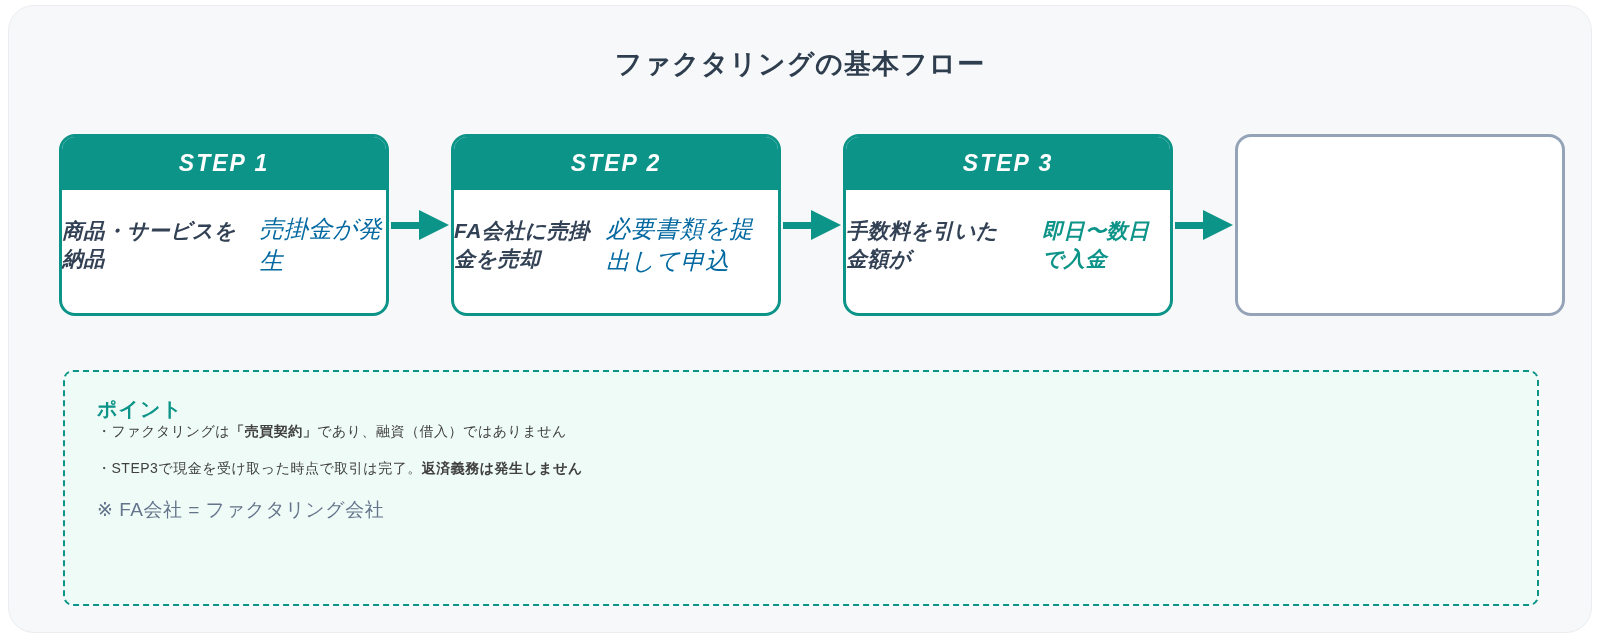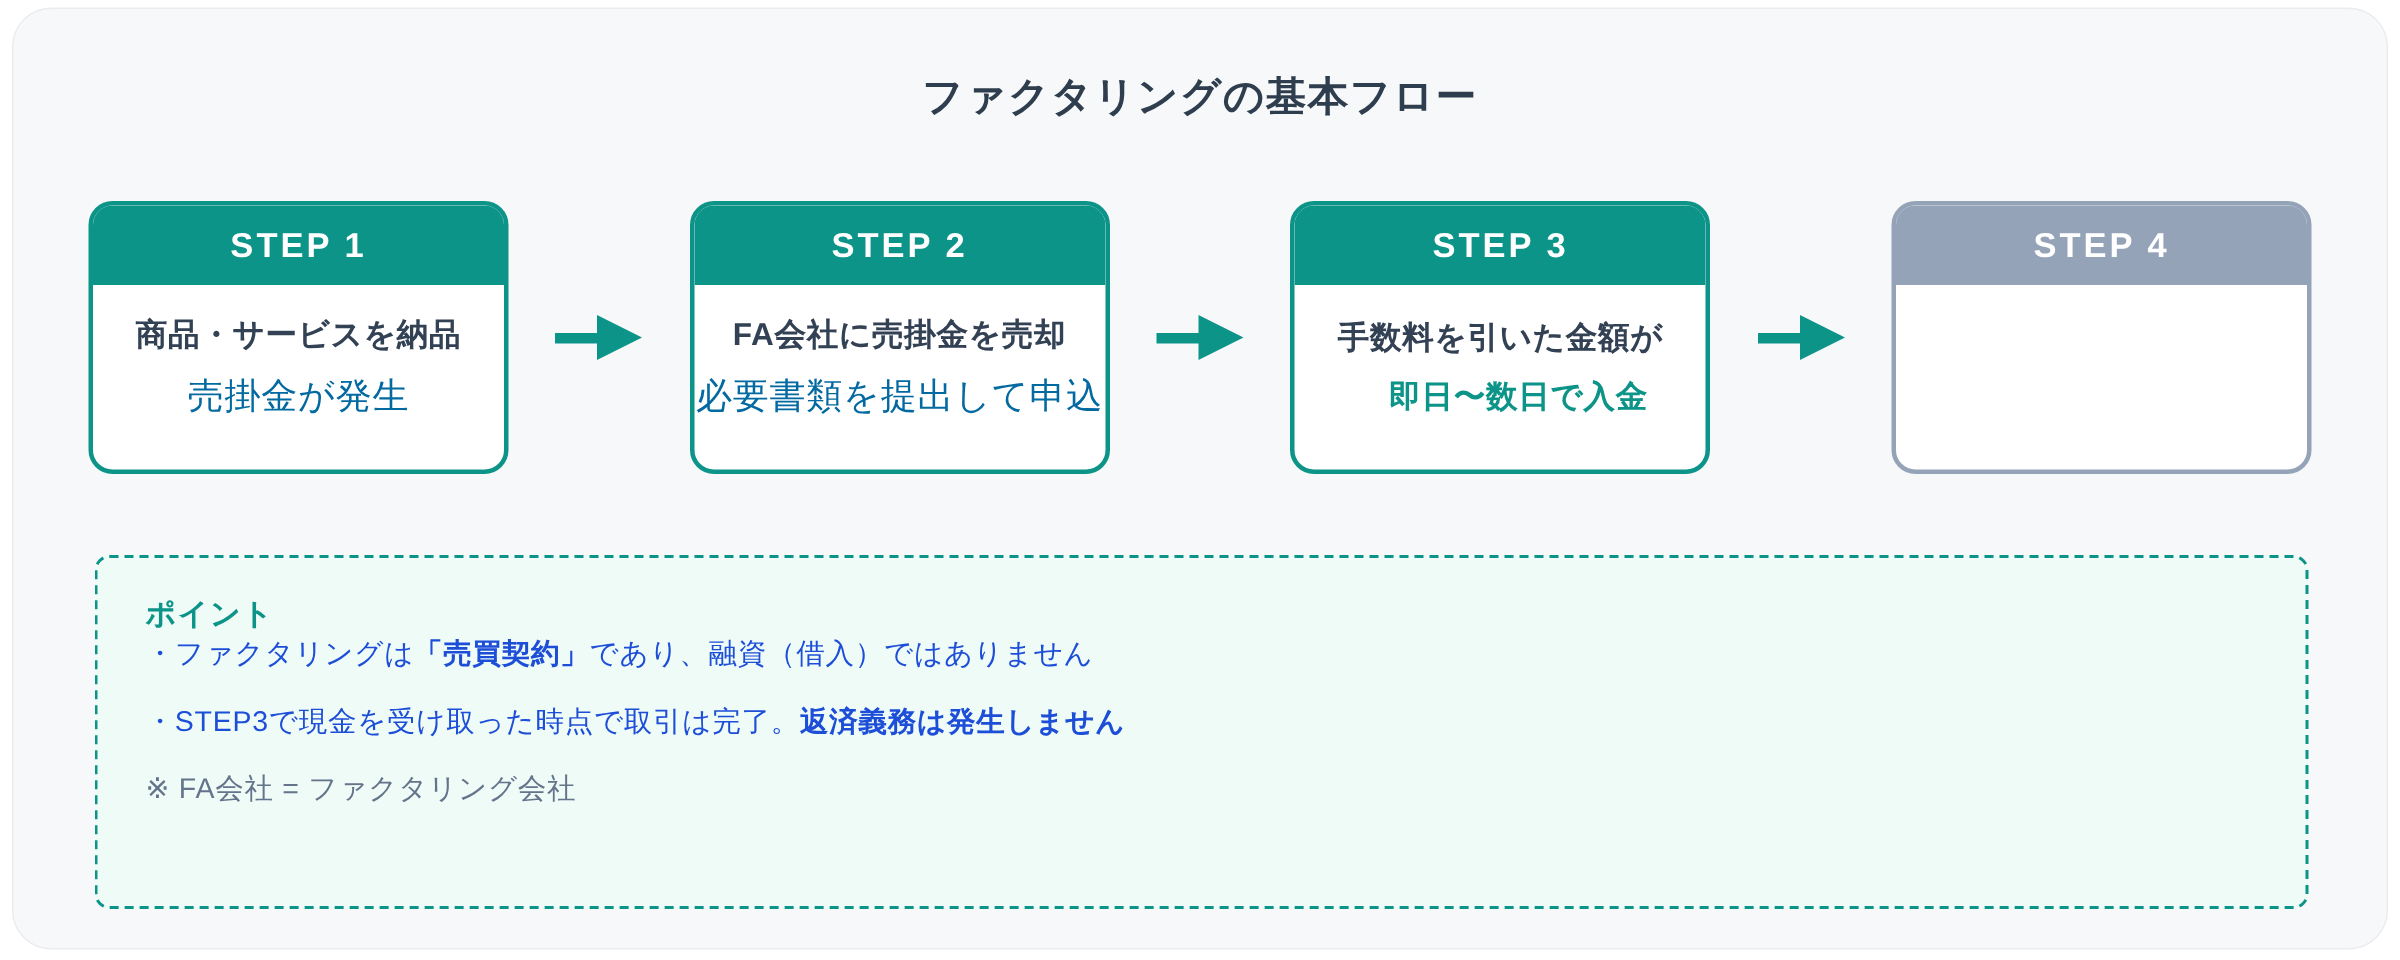--- a/index.html
+++ b/index.html
@@ -24,47 +24,48 @@
     letter-spacing: 1px;
   }
   .flow-row {
     display: flex;
     align-items: center;
     margin: 0 50px;
     margin-top: 52px;
     height: 182px;
   }
   .step-card {
-    width: 280px;
+    width: 330px;
     height: 182px;
     flex: none;
     border: 3px solid #0d9488;
     border-radius: 16px;
     background: #ffffff;
     overflow: hidden;
     display: flex;
     flex-direction: column;
+    font-style: italic;
   }
   .step-card.variant-gray { border-color: #94a3b8; }
   .step-header {
     background: #0d9488;
     color: #ffffff;
     font-weight: 700;
     font-size: 23px;
     letter-spacing: 2px;
     text-align: center;
     height: 53px;
     line-height: 53px;
     flex: none;
   }
   .step-card.variant-gray .step-header { background: #94a3b8; }
   .step-body {
     flex: 1;
     display: flex;
-    flex-direction: column;
+    flex-direction: row;
     align-items: center;
     justify-content: center;
     padding-bottom: 14px;
     gap: 11px;
   }
   .step-line1 {
     font-size: 21px;
     font-weight: 700;
     color: #334155;
     letter-spacing: 0.5px;
@@ -99,22 +100,22 @@
     border-radius: 10px;
     padding: 24px 30px 0 32px;
   }
   .points-heading {
     color: #0d9488;
     font-weight: 700;
     font-size: 20px;
     letter-spacing: 1px;
   }
   .points-bullet {
-    font-size: 19px;
-    color: #1d4ed8;
+    font-size: 14px;
+    color: #404040;
     margin-bottom: 19px;
     letter-spacing: 0.5px;
   }
   .points-bullet .bold-seg { font-weight: 700; }
   .points-note {
     font-size: 19px;
     color: #64748b;
     letter-spacing: 0.5px;
   }
 </style>
@@ -166,21 +167,20 @@
     </div>
 
     <div class="arrow-cell">
       <svg width="62" height="34" viewBox="0 0 62 34">
         <rect x="2" y="14" width="32" height="7" fill="#0d9488"></rect>
         <polygon points="30,2 30,32 60,17" fill="#0d9488"></polygon>
       </svg>
     </div>
 
     <div class="step-card variant-gray">
-      <div class="step-header">STEP 4</div>
     </div>
 
   </div>
 
   <div class="points-box">
     <div class="points-heading">ポイント</div>
 
     <div class="points-bullet"><span>・ファクタリングは</span><span class="bold-seg">「売買契約」</span><span>であり、融資（借入）ではありません</span></div>
 
     <div class="points-bullet"><span>・STEP3で現金を受け取った時点で取引は完了。</span><span class="bold-seg">返済義務は発生しません</span><span></span></div>

